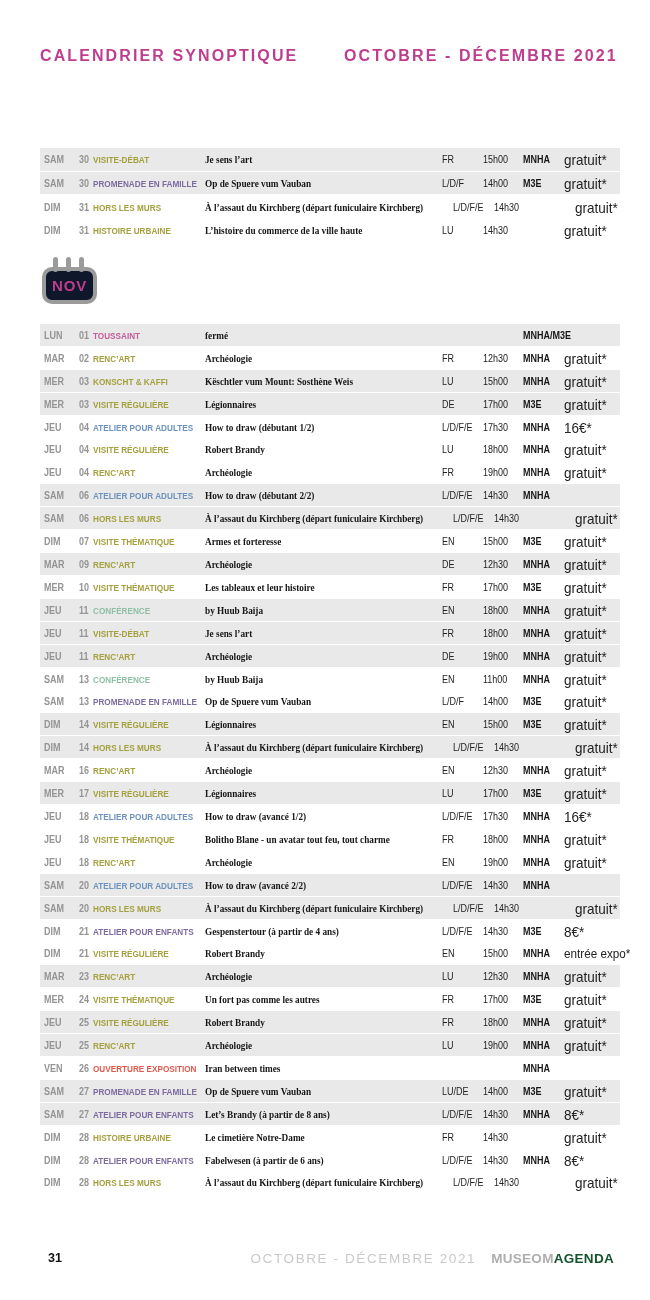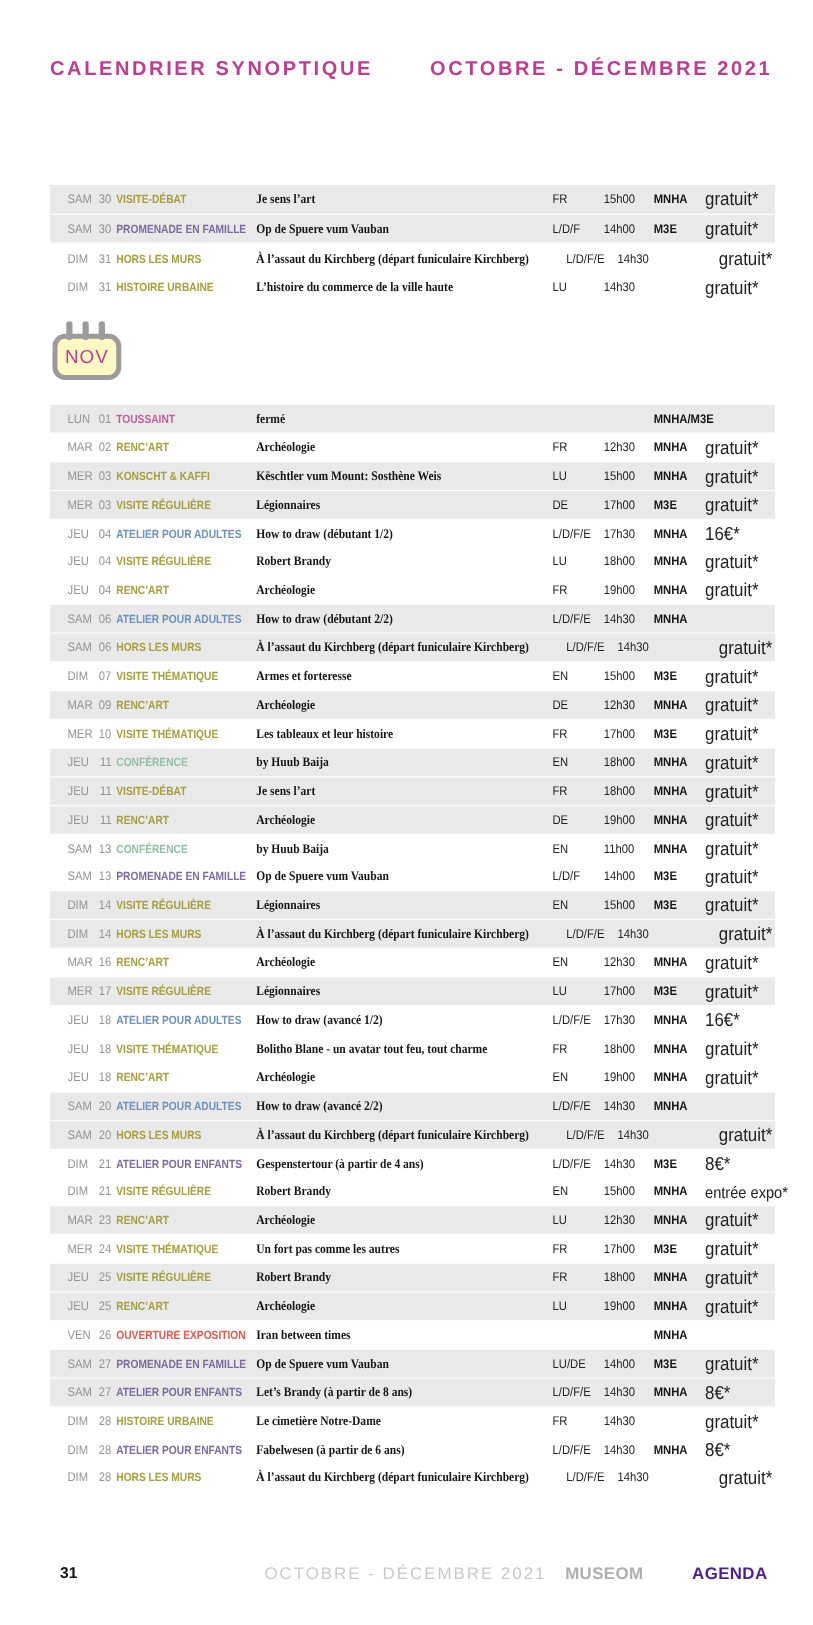--- a/index.html
+++ b/index.html
@@ -14,39 +14,39 @@
   }
   .hdr-left  { left:40px; }
   .hdr-right { left:344px; }
 
   
   .month-badge { position:absolute; left:42px; top:257px; width:58px; }
   .rings { display:flex; gap:8px; margin-left:11px; height:15px; position:relative; z-index:2; }
   .ring { width:5px; height:15px; background:#9b9b9b; border-radius:2.5px; }
   .badge-box {
     margin-top:-5px; width:55px; height:37px; border:4px solid #9b9b9b;
-    border-radius:10px; box-sizing:border-box; background:#fef9c3;
+    border-radius:10px; box-sizing:border-box; background:#0f172a;
     display:flex; align-items:center; justify-content:center;
-    font-weight:normal; font-size:15px; color:var(--accent); letter-spacing:.8px;
+    font-weight:bold; font-size:15px; color:var(--accent); letter-spacing:.8px;
   }
 
   
   .table { position:absolute; left:40px; width:580px; }
   #oct-table { top:148px; }
   #nov-table { top:324px; }
   .row { display:flex; align-items:center; height:23.7px; box-sizing:border-box; }
   #nov-table .row { height:22.92px; }
   .row.shaded { background:var(--rowShade); box-shadow:inset 0 -1px 0 #ffffff; }
 
   .cnd { display:inline-block; transform:scaleX(.9); transform-origin:0 50%; white-space:nowrap; }
 
   .c-day {
     width:50px; flex:0 0 50px; display:flex; justify-content:space-between;
-    padding-left:14px; box-sizing:border-box;
-    color:var(--dayGray); font-size:10px; font-weight:normal;align-items:flex-end;
+    padding-left:4px; box-sizing:border-box;
+    color:var(--dayGray); font-size:10px; font-weight:bold;align-items:flex-end;
   }
   .c-type { width:112px; flex:0 0 112px; margin-left:3px; font-size:9.5px; font-weight:bold; }
   .c-type .cnd { transform:scaleX(.86); }
   .c-title { flex:1 1 auto; font-size:10.5px; font-weight:bold; color:#161616; overflow:visible;font-family:Liberation Serif, serif; }
   .c-title .cnd { transform:scaleX(.88); }
   .c-lang   { width:41px; flex:0 0 41px; font-size:10px; color:#222; }
   .c-time   { width:40px; flex:0 0 40px; font-size:10px; color:#222; }
   .c-museum { width:41px; flex:0 0 41px; font-size:10px; font-weight:bold; color:#161616; }
   .c-museum.museum-small { font-size:10px; }
   .c-price  { width:56px; flex:0 0 56px; font-size:15px; color:#222; }
@@ -57,21 +57,21 @@
     position:absolute; left:48px; top:1251px; font-size:12.5px;
     font-weight:bold; color:#111;
   }
   .footer-right {
     position:absolute; right:36px; top:1251px; display:flex; gap:15px;
     align-items:baseline; white-space:nowrap;
   }
   .footer-period { color:#c9c9c9; font-size:13.5px; letter-spacing:1.6px; }
   .footer-brand  { font-size:13.5px; font-weight:bold; letter-spacing:.3px; }
   .brand-a { color:#aeaeae; }
-  .brand-b { color:#4c1d95;padding-left:39px; }
+  .brand-b { color:#14532d; }
 </style>
 </head>
 <body>
 
 <div class="hdr hdr-left">CALENDRIER SYNOPTIQUE</div>
 <div class="hdr hdr-right">OCTOBRE - DÉCEMBRE 2021</div>
 
 <div class="table" id="oct-table">
     <div class="row shaded">
       <div class="c-day">

